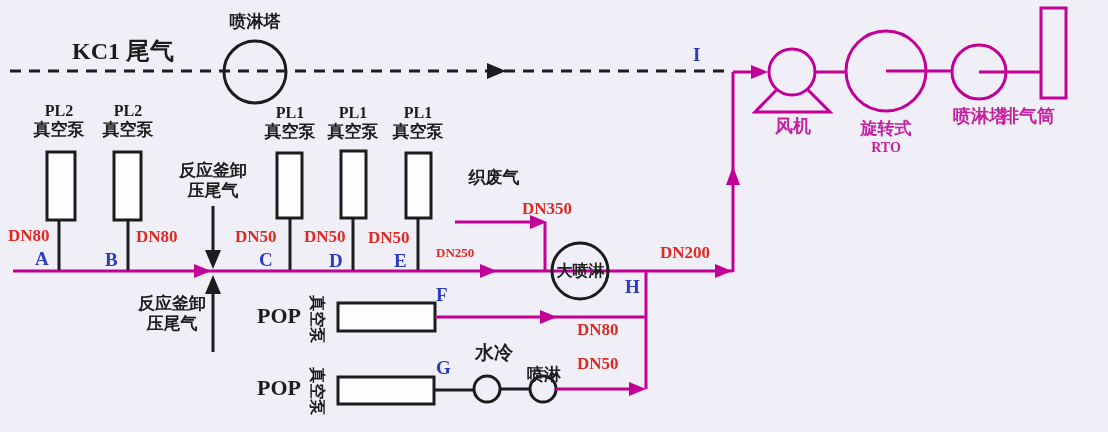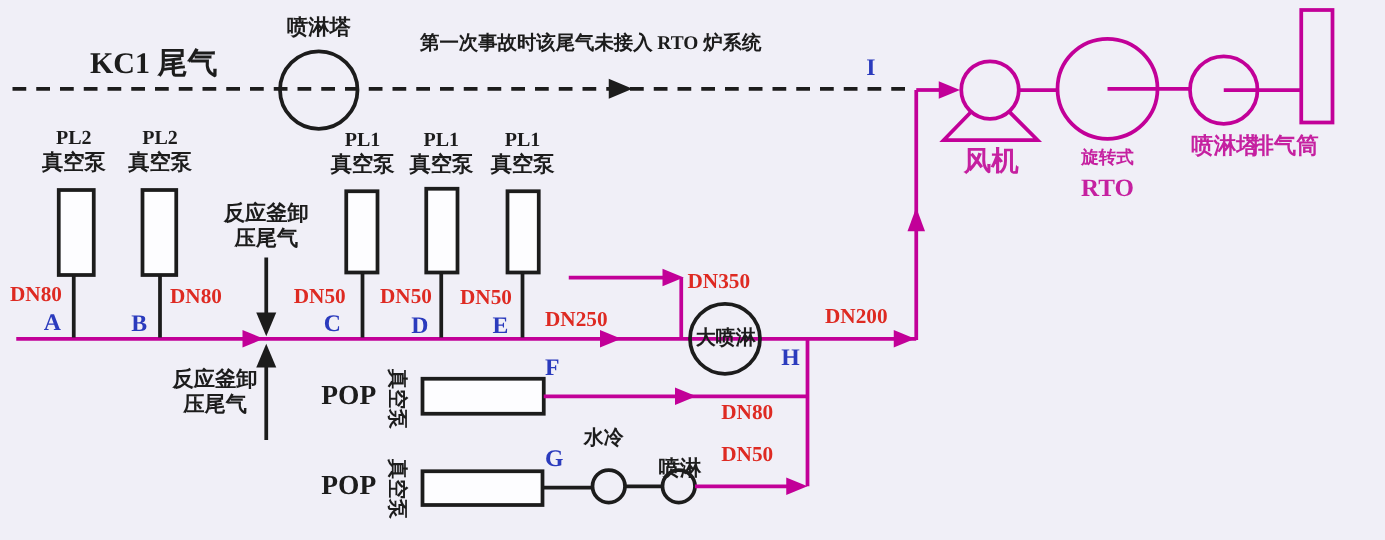--- a/index.html
+++ b/index.html
@@ -88,21 +88,20 @@
     <path d="M886,71 H953" stroke="#C20098" stroke-width="3"></path>
 
     <circle cx="979" cy="72" r="27" stroke="#C20098" stroke-width="3" fill="#F0EFF7"></circle>
     <path d="M979,72 H1041" stroke="#C20098" stroke-width="3"></path>
 
     <rect x="1041" y="8" width="25" height="90" stroke="#C20098" stroke-width="3" fill="none"></rect>
   </svg>
 
   <div class="lbl" style="left:72px;top:38px;font-size:24px;">KC1 尾气</div>
   <div class="lbl ctr" style="left:215px;top:12px;width:80px;font-size:17px;">喷淋塔</div>
-  <div class="lbl" style="left:336px;top:26px;font-size:15.5px;">第一次事故时该尾气未接入 RTO 炉系统</div>
   <div class="lbl blue" style="left:693px;top:44px;font-size:19px;">I</div>
 
   <div class="lbl ctr" style="left:19px;top:102px;width:80px;font-size:16px;">
     <span style="display:block;">PL2</span>
     <span style="display:block;font-size:17px;">真空泵</span>
   </div>
   <div class="lbl ctr" style="left:88px;top:102px;width:80px;font-size:16px;">
     <span style="display:block;">PL2</span>
     <span style="display:block;font-size:17px;">真空泵</span>
   </div>
@@ -117,61 +116,62 @@
   <div class="lbl ctr" style="left:378px;top:104px;width:80px;font-size:16px;">
     <span style="display:block;">PL1</span>
     <span style="display:block;font-size:17px;">真空泵</span>
   </div>
 
   <div class="lbl red" style="left:8px;top:226px;font-size:17px;">DN80</div>
   <div class="lbl red" style="left:136px;top:227px;font-size:17px;">DN80</div>
   <div class="lbl red" style="left:235px;top:227px;font-size:17px;">DN50</div>
   <div class="lbl red" style="left:304px;top:227px;font-size:17px;">DN50</div>
   <div class="lbl red" style="left:368px;top:228px;font-size:17px;">DN50</div>
-  <div class="lbl red" style="left:436px;top:246px;font-size:17px;">DN250</div>
-  <div class="lbl red" style="left:550px;top:199px;font-size:17px;margin-top:16px;">DN350</div>
+  <div class="lbl red" style="left:436px;top:246px;font-size:13px;">DN250</div>
+  <div class="lbl red" style="left:522px;top:199px;font-size:17px;">DN350</div>
   <div class="lbl red" style="left:660px;top:243px;font-size:17px;">DN200</div>
 
   <div class="lbl blue" style="left:35px;top:248px;font-size:19px;">A</div>
   <div class="lbl blue" style="left:105px;top:249px;font-size:19px;">B</div>
   <div class="lbl blue" style="left:259px;top:249px;font-size:19px;">C</div>
   <div class="lbl blue" style="left:329px;top:250px;font-size:19px;">D</div>
   <div class="lbl blue" style="left:394px;top:250px;font-size:19px;">E</div>
   <div class="lbl blue" style="left:625px;top:276px;font-size:19px;">H</div>
 
   <div class="lbl ctr two-line" style="left:163px;top:161px;width:100px;font-size:17px;">
     <span>反应釜卸</span>
     <span>压尾气</span>
   </div>
   <div class="lbl ctr two-line" style="left:122px;top:294px;width:100px;font-size:17px;">
     <span>反应釜卸</span>
     <span>压尾气</span>
   </div>
 
   <div class="lbl ctr two-line" style="left:444px;top:168px;width:100px;font-size:17px;">
+    <span>织废气</span>
   </div>
 
   <div class="lbl ctr" style="left:552px;top:262px;width:57px;font-size:16px;">大喷淋</div>
 
-  <div class="lbl ctr mag" style="left:753px;top:116px;width:80px;font-size:22px;">风机</div>
-  <div class="lbl ctr mag" style="left:846px;top:119px;width:80px;font-size:14px;">旋转式</div>
-  <div class="lbl ctr mag" style="left:846px;top:140px;width:80px;font-size:20px;">RTO</div>
+  <div class="lbl ctr mag" style="left:753px;top:116px;width:80px;font-size:18px;">风机</div>
+  <div class="lbl ctr mag" style="left:846px;top:119px;width:80px;font-size:17px;">旋转式</div>
+  <div class="lbl ctr mag" style="left:846px;top:140px;width:80px;font-size:14px;">RTO</div>
   <div class="lbl ctr mag" style="left:940px;top:106px;width:80px;font-size:18px;">喷淋塔</div>
   <div class="lbl ctr mag" style="left:988px;top:106px;width:80px;font-size:18px;">排气筒</div>
 
   <div class="lbl" style="left:257px;top:303px;font-size:22px;">POP</div>
   <div class="lbl vtext" style="left:289px;top:291px;width:56px;height:56px;">
     <span>真空泵</span>
   </div>
   <div class="lbl blue" style="left:436px;top:284px;font-size:19px;">F</div>
   <div class="lbl red" style="left:577px;top:320px;font-size:17px;">DN80</div>
 
   <div class="lbl" style="left:257px;top:375px;font-size:22px;">POP</div>
   <div class="lbl vtext" style="left:289px;top:363px;width:56px;height:56px;">
     <span>真空泵</span>
   </div>
   <div class="lbl blue" style="left:436px;top:357px;font-size:19px;">G</div>
-  <div class="lbl ctr" style="left:453px;top:342px;width:60px;font-size:16px;">水冷</div>
+  <div class="lbl ctr" style="left:464px;top:342px;width:60px;font-size:19px;">水冷</div>
   <div class="lbl ctr" style="left:514px;top:341px;width:60px;font-size:17px;margin-top:24px;">喷淋</div>
   <div class="lbl red" style="left:577px;top:354px;font-size:17px;">DN50</div>
 
 
 </div>
 
 </body></html>

